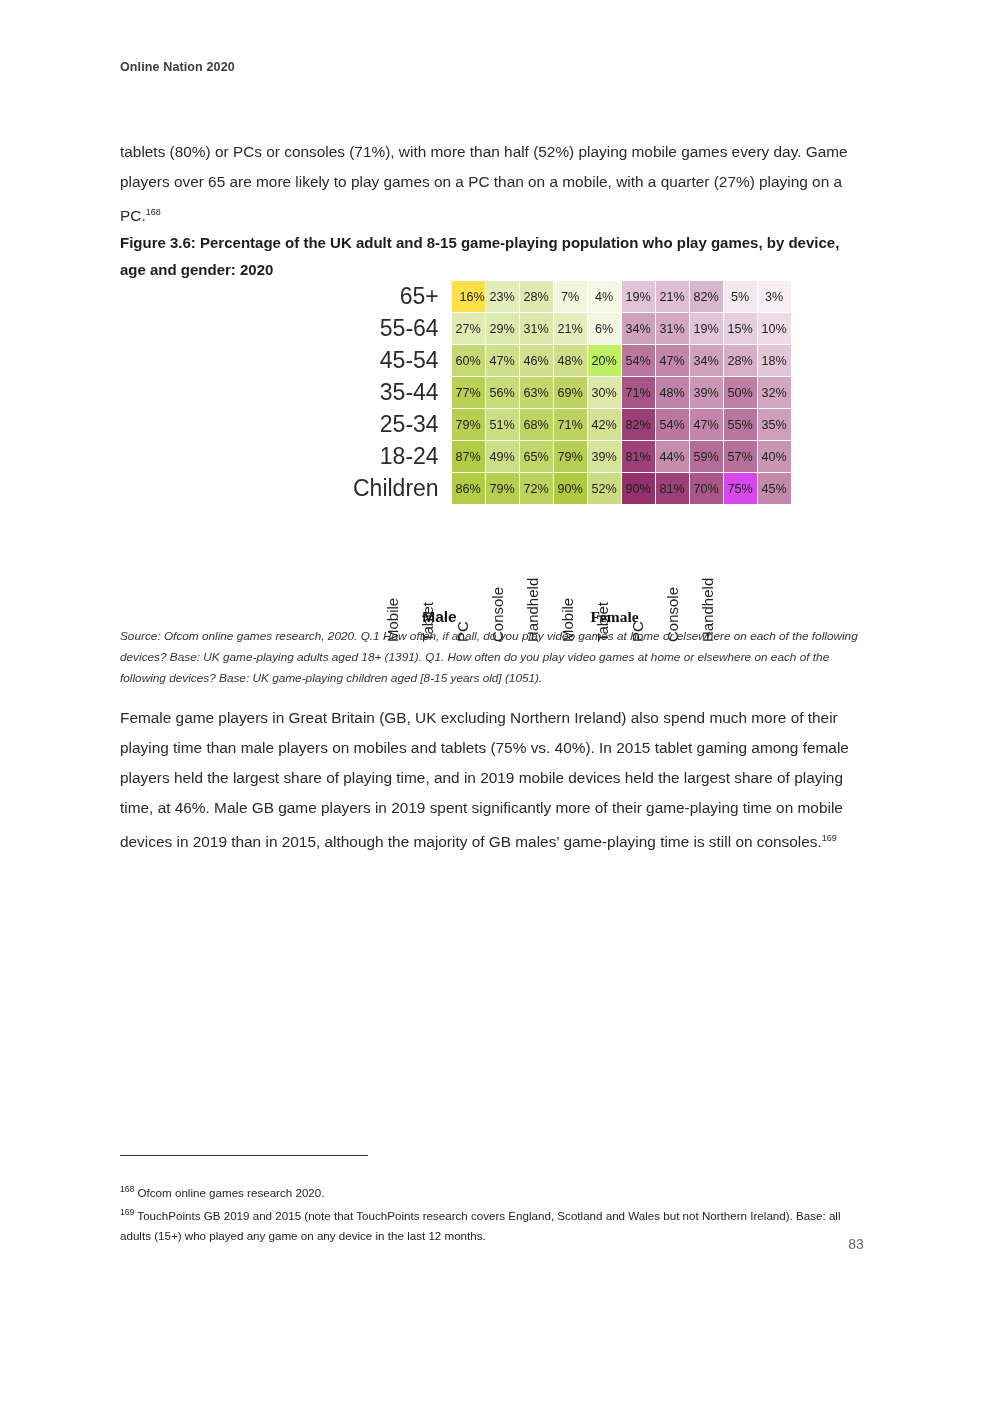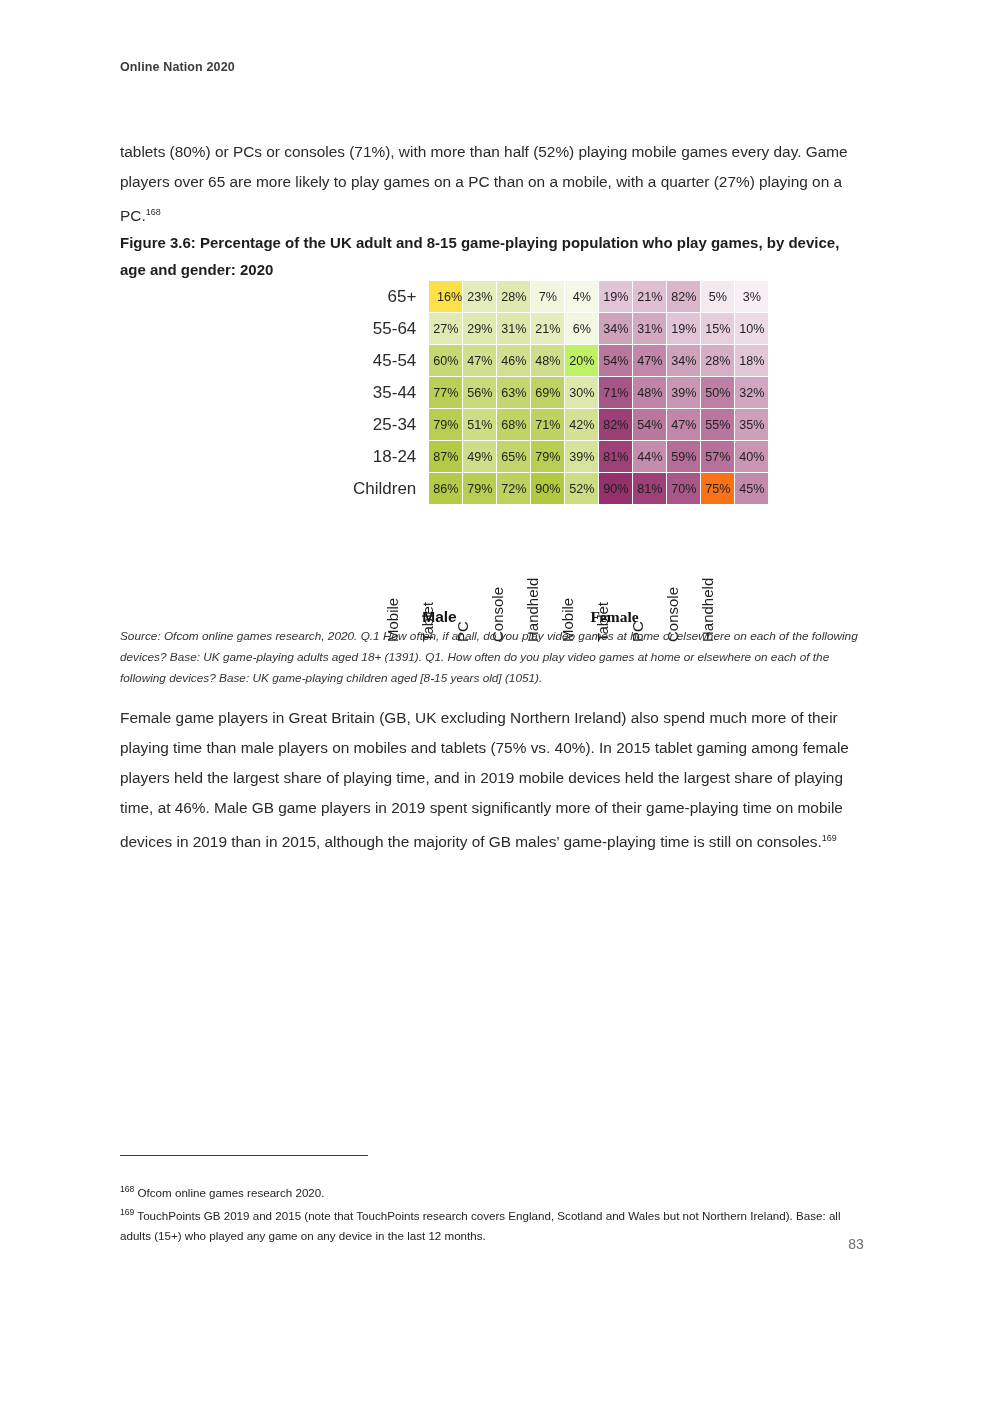--- a/index.html
+++ b/index.html
@@ -89,21 +89,21 @@
     height: 31px;
     text-align: center;
     vertical-align: middle;
     font-size: 12.6px;
     color: #1f1f1f;
     padding: 0;
   }
   .hm-grid td.rowlab {
     padding: 0 12px 0 0;
     text-align: right;
-    font-size: 17px;
+    font-size: 23px;
     color: #2b2b2b;
     white-space: nowrap;
     background: #ffffff;
   }
 
   
   .dev-labels {
     position: absolute;
     left: 232px;
     top: 236px;
@@ -277,21 +277,21 @@
           <tr>
             <td class="rowlab">Children</td>
             <td class="cell" style="background: rgb(179, 203, 70);">86%</td>
             <td class="cell" style="background: rgb(184, 206, 82);">79%</td>
             <td class="cell" style="background: rgb(189, 210, 94);">72%</td>
             <td class="cell" style="background: rgb(176, 201, 63);">90%</td>
             <td class="cell" style="background: rgb(204, 220, 130);">52%</td>
             <td class="cell" style="background: rgb(148, 48, 108);">90%</td>
             <td class="cell" style="background: rgb(157, 65, 120);">81%</td>
             <td class="cell" style="background: rgb(168, 87, 136);">70%</td>
-            <td class="cell" style="background: #f97316; margin-left: 48px;">75%</td>
+            <td class="cell" style="background: #d946ef; margin-left: 48px;">75%</td>
             <td class="cell" style="background: rgb(195, 138, 172);">45%</td>
           </tr>
         </tbody>
     </table>
     <div class="dev-labels">
         <div class="dev" style="left: 0px;">
           <i>Mobile</i>
         </div>
         <div class="dev" style="left: 35px;">
           <i>Tablet</i>

